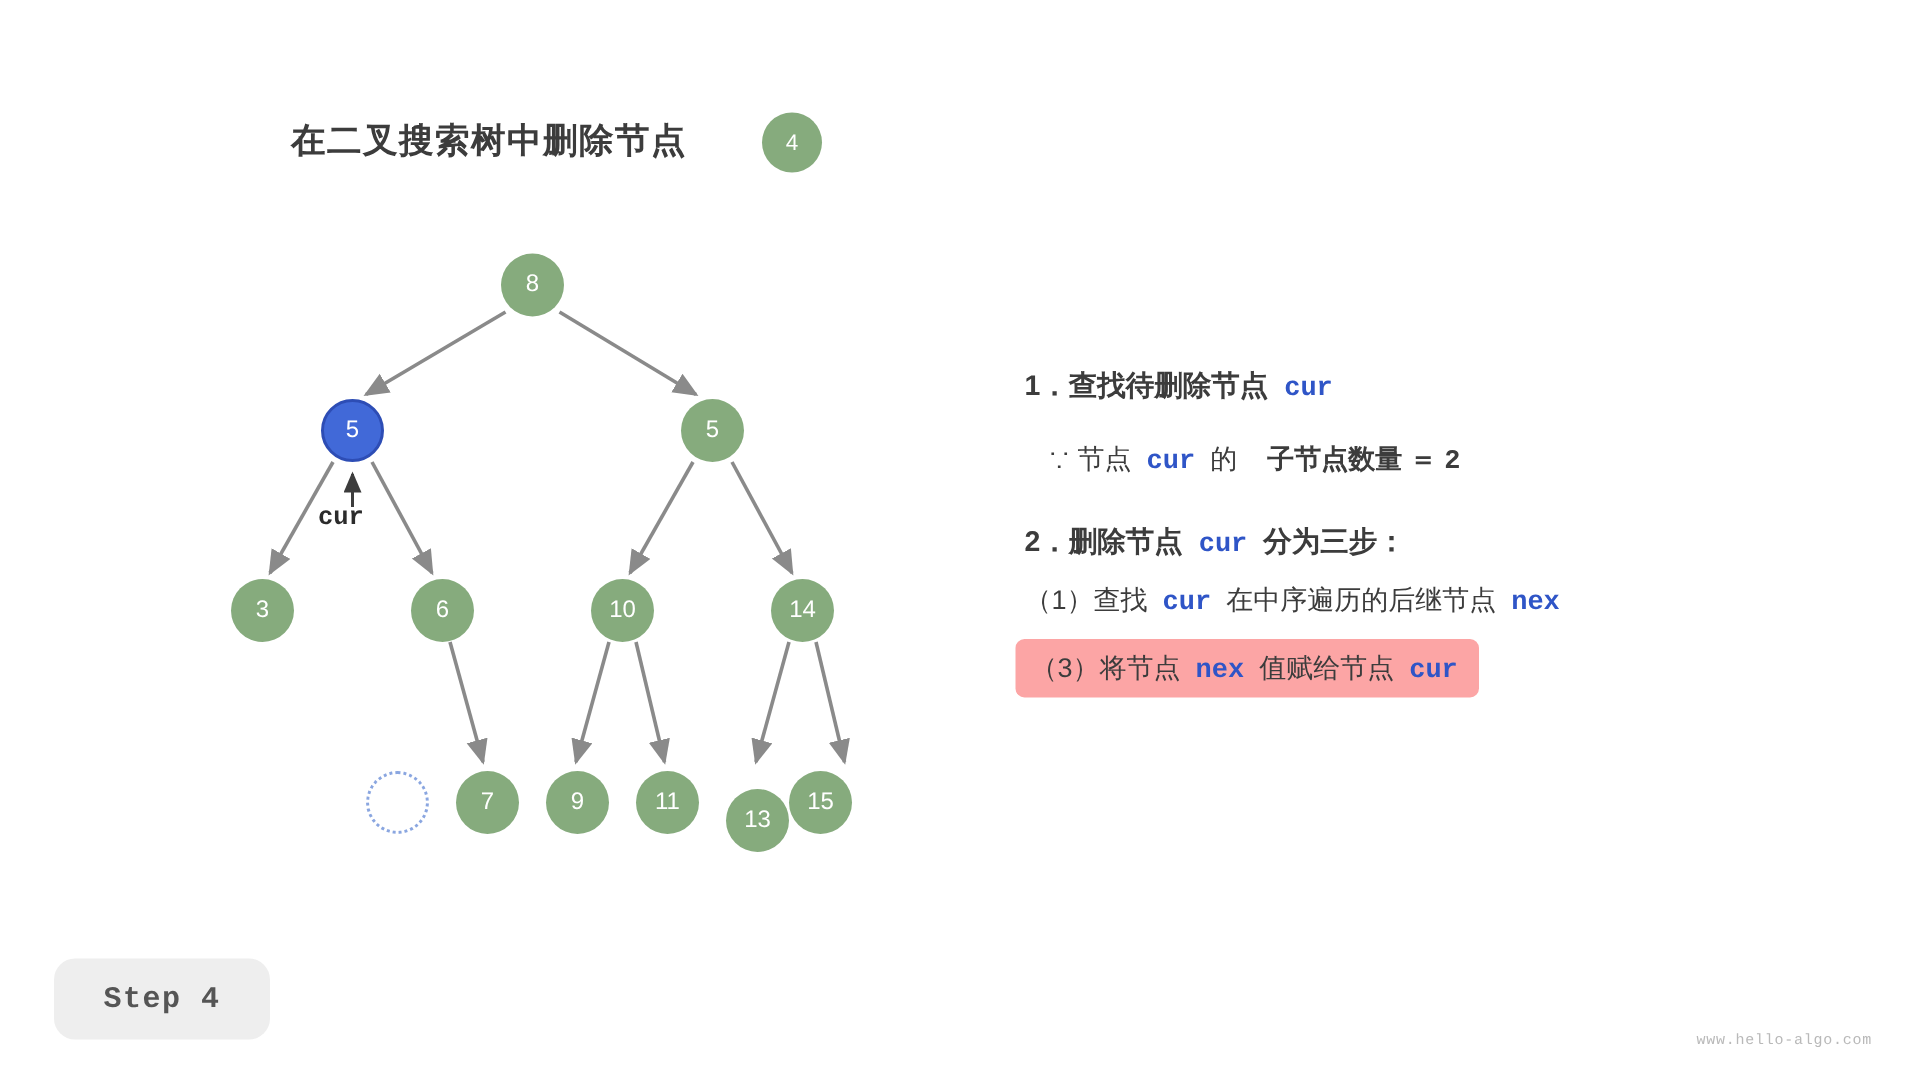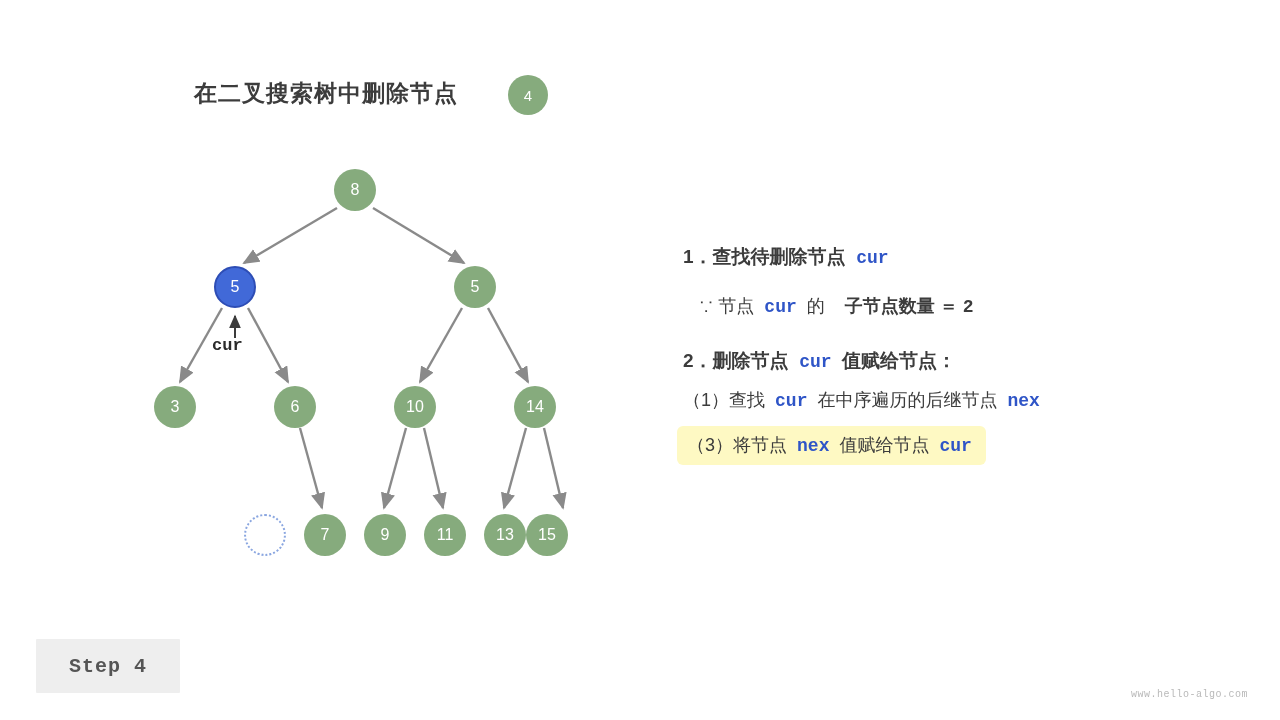--- a/index.html
+++ b/index.html
@@ -103,21 +103,21 @@
     font-weight: bold;
     margin-bottom: 14px;
   }
   .l4, .l5 {
     font-size: 18px;
     margin-bottom: 14px;
   }
   .l6 {
     font-size: 18px;
     display: inline-block;
-    background: #fef9c3;
+    background: #fca5a5;
     border-radius: 6px;
     padding: 7px 14px 8px 10px;
     margin-left: -6px;
   }
   .mono {
     font-family: "Liberation Mono", monospace;
     font-weight: bold;
     color: #2f55c7;
     font-size: 18px;
   }
@@ -128,21 +128,21 @@
   }
   .b { font-weight: bold; padding-left: 20px; }
   
   .step-badge {
     position: absolute;
     left: 36px;
     top: 639px;
     width: 144px;
     height: 54px;
     background: #eeeeee;
-    border-radius: 1px;
+    border-radius: 14px;
     display: flex;
     align-items: center;
     justify-content: center;
     font-family: "Liberation Mono", monospace;
     font-size: 20px;
     font-weight: bold;
     color: #555555;
     letter-spacing: 1px;
     box-sizing: border-box;
   }
@@ -204,37 +204,37 @@
 <div class="node highlight" style="left:214px; top:266px;">5</div>
 <div class="node" style="left:454px; top:266px;">5</div>
 <div class="node" style="left:154px; top:386px;">3</div>
 <div class="node" style="left:274px; top:386px;">6</div>
 <div class="node" style="left:394px; top:386px;">10</div>
 <div class="node" style="left:514px; top:386px;">14</div>
 <div class="node ghost" style="left:244px; top:514px;"></div>
 <div class="node" style="left:304px; top:514px;">7</div>
 <div class="node" style="left:364px; top:514px;">9</div>
 <div class="node" style="left:424px; top:514px;">11</div>
-<div class="node" style="left:484px; top:514px;">13</div>
+<div class="node" style="left:484px; top:526px;">13</div>
 <div class="node" style="left:526px; top:514px;">15</div>
 
 <div class="cur-label" style="left:212px; top:336px;">cur</div>
 
 <div class="panel">
 
   <div class="line l1">
     <span>1．</span><span>查找待删除节点</span><span>&nbsp;&nbsp;</span><span class="mono">cur</span>
   </div>
 
   <div class="line l2">
     <span>∵</span><span>&nbsp;</span><span>节点</span><span>&nbsp;&nbsp;</span><span class="mono">cur</span><span>&nbsp;&nbsp;</span><span>的</span><span class="b">子节点数量</span><span>&nbsp;</span><span class="mono-blk">＝</span><span>&nbsp;</span><span class="mono-blk">2</span>
   </div>
 
   <div class="line l3">
-    <span>2．</span><span>删除节点</span><span>&nbsp;&nbsp;</span><span class="mono">cur</span><span>&nbsp;&nbsp;</span><span>值赋给节点：</span>
+    <span>2．</span><span>删除节点</span><span>&nbsp;&nbsp;</span><span class="mono">cur</span><span>&nbsp;&nbsp;</span><span>分为三步：</span>
   </div>
 
   <div class="line l4">
     <span>（1）</span><span>查找</span><span>&nbsp;&nbsp;</span><span class="mono">cur</span><span>&nbsp;&nbsp;</span><span>在中序遍历的后继节点</span><span>&nbsp;&nbsp;</span><span class="mono">nex</span>
   </div>
 
 
   <div>
     <div class="line l6">
       <span>（3）</span><span>将节点</span><span>&nbsp;&nbsp;</span><span class="mono">nex</span><span>&nbsp;&nbsp;</span><span>值赋给节点</span><span>&nbsp;&nbsp;</span><span class="mono">cur</span>

